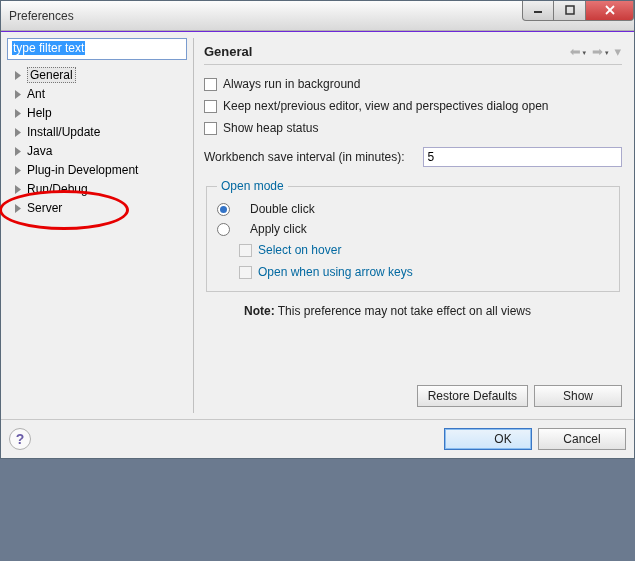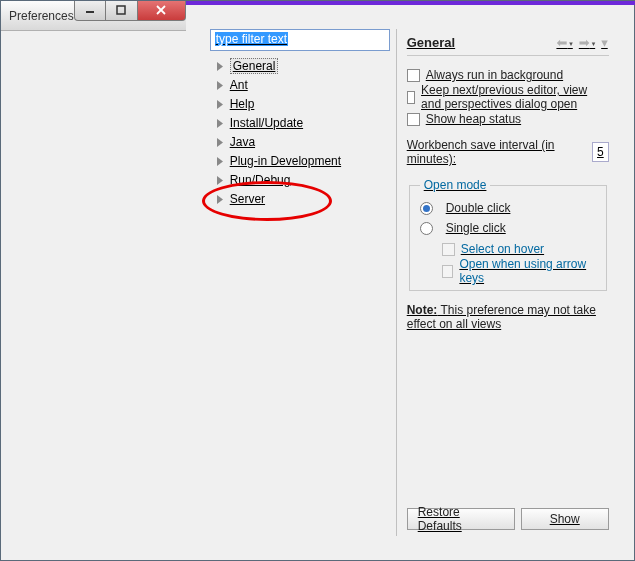--- a/index.html
+++ b/index.html
@@ -1,22 +1,22 @@
 <!DOCTYPE html>
 <html><head>
 <meta charset="utf-8">
 <style>
   * { box-sizing: border-box; font-family: "Segoe UI", Tahoma, sans-serif; font-size: 12px; }
   html, body { margin: 0; padding: 0; background: #6b7a8f; }
   .window {
-    width: 635px; height: 561px;
+    width: 635px; height: 459px;
     background: #f0f0f0;
     border: 1px solid #5a6a7a;
     box-shadow: 0 0 10px rgba(0,0,0,0.4);
-    display: flex; flex-direction: row;
+    display: flex; flex-direction: column;
     position: relative;
   }
   .titlebar {
     height: 30px;
     background: linear-gradient(to bottom, #fcfcfc 0%, #eaeaea 50%, #d9d9d9 100%);
     border-bottom: 1px solid #b0b0b0;
     display: flex; align-items: center; justify-content: space-between;
     padding: 0 0 0 8px;
   }
   .titlebar-title { color: #333; }
@@ -32,25 +32,24 @@
   .win-btn + .win-btn { border-left: none; }
   .win-btn.close {
     background: linear-gradient(to bottom, #e57373, #c93c3c);
     color: #fff; width: 48px;
     border-bottom-right-radius: 4px;
   }
   .win-btn.min { border-bottom-left-radius: 4px; }
 
   .body {
     flex: 1; display: flex;
-    border-top: 4px solid #6d28d9;
-    padding: 24px;
+    border-top: 1px solid #6d28d9;
+    padding: 6px;
     gap: 6px;
     min-height: 0;
-    text-decoration: underline;
   }
   .tree-pane {
     width: 180px;
     display: flex; flex-direction: column;
   }
   .filter-input {
     height: 22px; border: 1px solid #7a9ccf; padding: 2px 4px;
     background: #fff; color: #000;
   }
   .filter-input .sel {
@@ -110,34 +109,34 @@
   .save-row label { color: #222; }
   .text-input {
     flex: 1; height: 20px; border: 1px solid #aac; background: #fff;
     padding: 0 4px; display: flex; align-items: center; color: #000;
   }
 
   fieldset.open-mode {
     border: 1px solid #c8c8c8; margin-top: 8px; padding: 6px 10px 10px 10px;
   }
   fieldset.open-mode legend { color: #0369a1; padding: 0 4px; }
-  .radio-row { display: flex; align-items: center; gap: 13px; height: 20px; color: #222; text-align: right;}
+  .radio-row { display: flex; align-items: center; gap: 20px; height: 20px; color: #222; text-align: right;}
   .radio {
     width: 13px; height: 13px; border: 1px solid #777; border-radius: 50%;
     background: #fff; position: relative;
   }
   .radio.checked::after {
     content: ""; position: absolute; inset: 2px; border-radius: 50%; background: #3373c7;
   }
   .sub-checks { padding-left: 22px; display: flex; flex-direction: column; gap: 4px; margin-top: 2px;}
   .sub-checks .check-row .lbl { color: #0369a1; }
   .sub-checks .checkbox { border-color: #bfbfbf; background: #f4f4f4; }
 
   .note-row { margin-top: 8px; color: #222; }
-  .note-row b { font-weight: bold; }
+  .note-row b { font-weight: bold; margin-left: 40px; }
 
   .spacer { flex: 1; }
 
   .btn-row { display: flex; justify-content: flex-end; gap: 6px; margin-top: 6px;}
   .btn {
     height: 22px; min-width: 88px; padding: 0 10px;
     border: 1px solid #9a9a9a; border-radius: 0;
     background: linear-gradient(to bottom, #fdfdfd, #e3e3e3);
     display: flex; align-items: center; justify-content: center;
     color: #222;
@@ -297,21 +296,21 @@
         </div>
 
         <fieldset class="open-mode">
           <legend>Open mode</legend>
           <div class="radio-row">
             <span class="radio checked"></span>
             <span>Double click</span>
           </div>
           <div class="radio-row">
             <span class="radio"></span>
-            <span>Single click</span>
+            <span>Apply click</span>
           </div>
           <div class="sub-checks">
             <div class="check-row">
               <span class="checkbox"></span>
               <span class="lbl">Select on hover</span>
             </div>
             <div class="check-row">
               <span class="checkbox"></span>
               <span class="lbl">Open when using arrow keys</span>
             </div>

